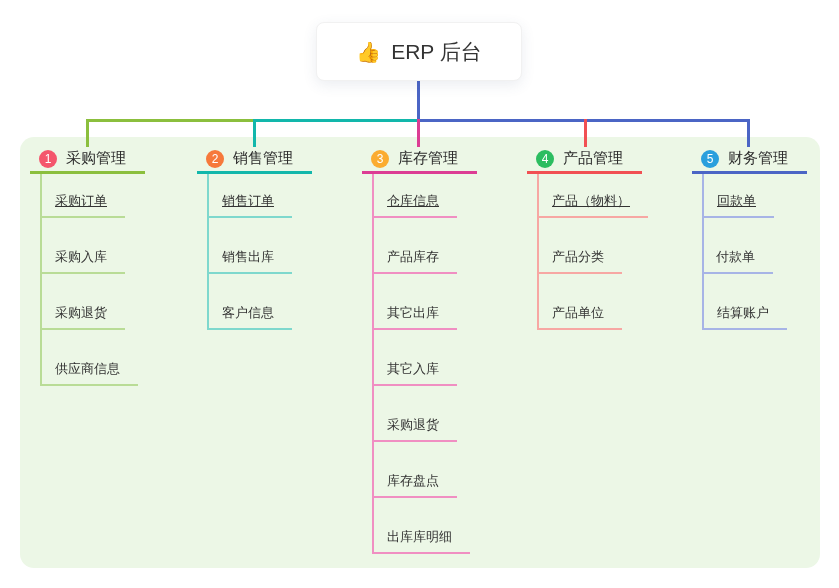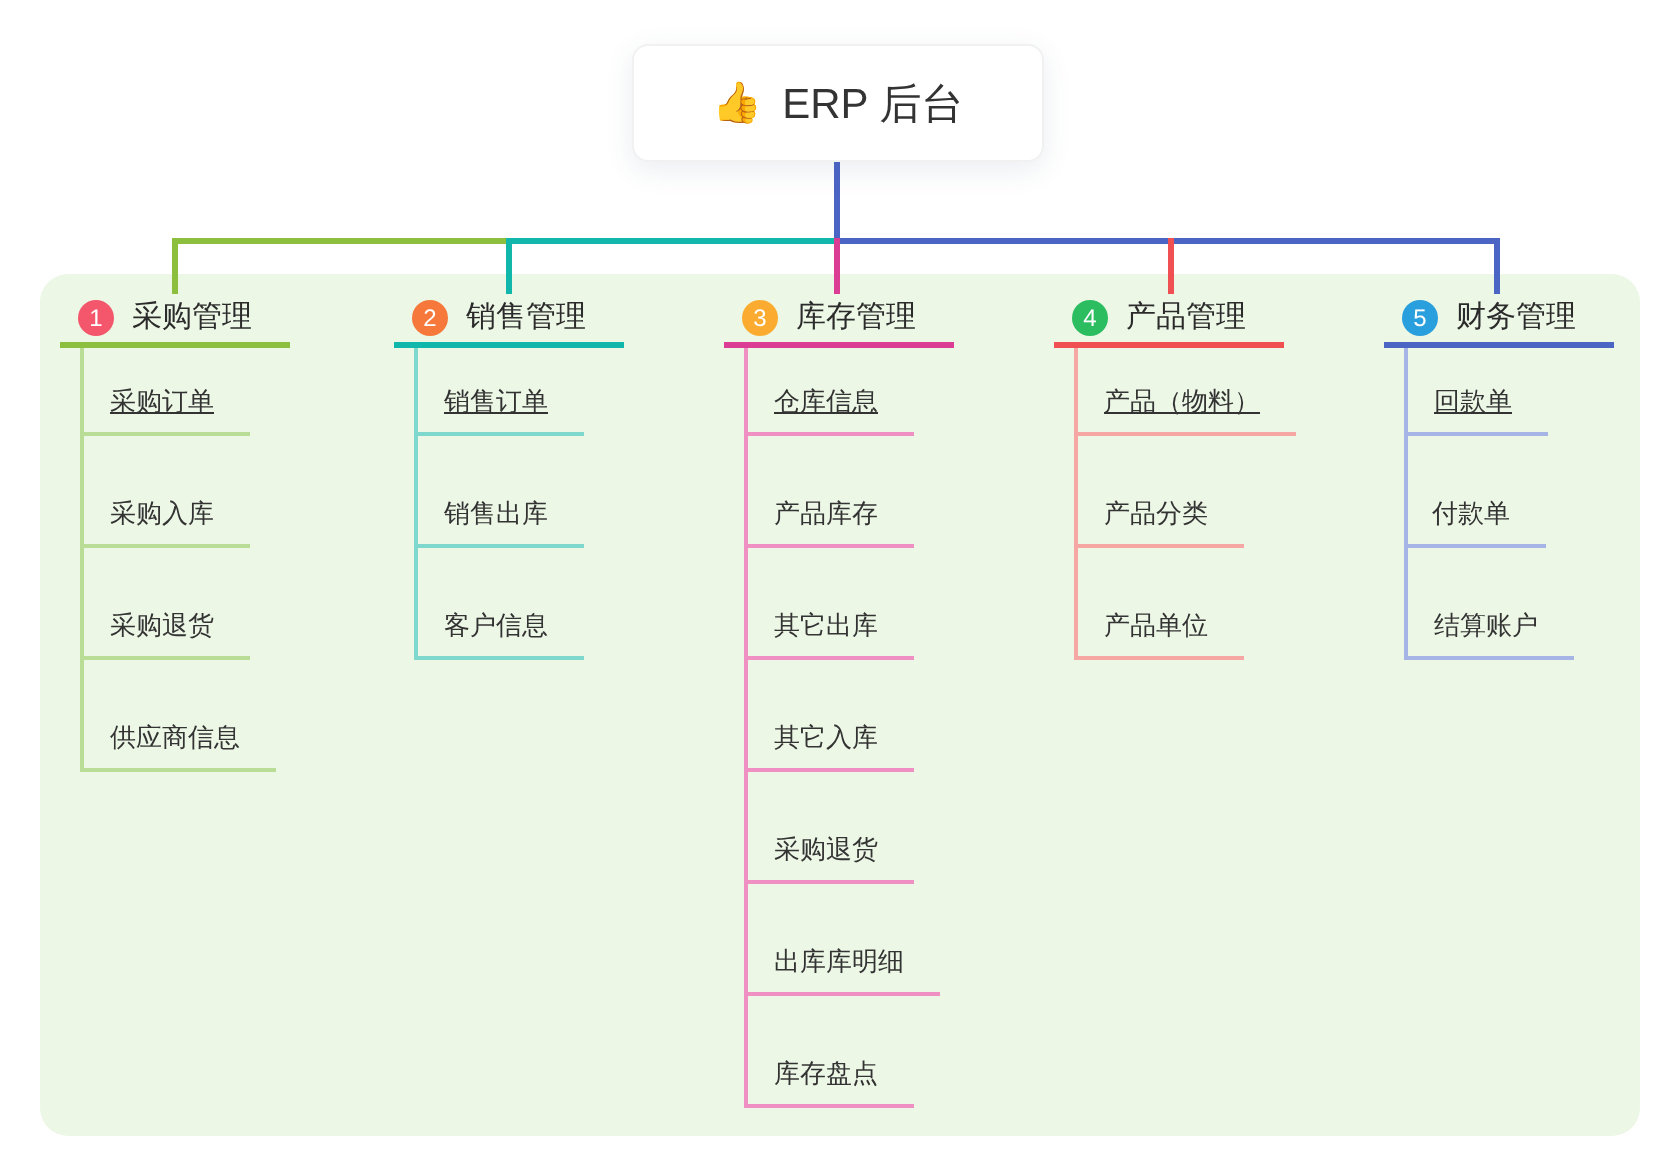--- a/index.html
+++ b/index.html
@@ -157,24 +157,24 @@
         <div class="child" style="border-bottom-color: rgb(240, 143, 194);">
           <span>其它出库</span>
         </div>
         <div class="child" style="border-bottom-color: rgb(240, 143, 194);">
           <span>其它入库</span>
         </div>
         <div class="child" style="border-bottom-color: rgb(240, 143, 194);">
           <span>采购退货</span>
         </div>
         <div class="child" style="border-bottom-color: rgb(240, 143, 194);">
+          <span>库存盘点</span>
+        </div>
+        <div class="child" style="border-bottom-color: rgb(240, 143, 194);">
           <span>出库库明细</span>
-        </div>
-        <div class="child" style="border-bottom-color: rgb(240, 143, 194);">
-          <span>库存盘点</span>
         </div>
       </div>
   </div>
 
   <div class="branch" style="left:527px;">
     <div class="branch-header" style="border-bottom-color: rgb(241, 80, 83);">
       <span class="badge" style="background-color: rgb(44, 189, 96);">4</span>
       <span class="branch-label">产品管理</span>
     </div>
     <div class="children" style="border-left-color: rgb(247, 167, 163);">

